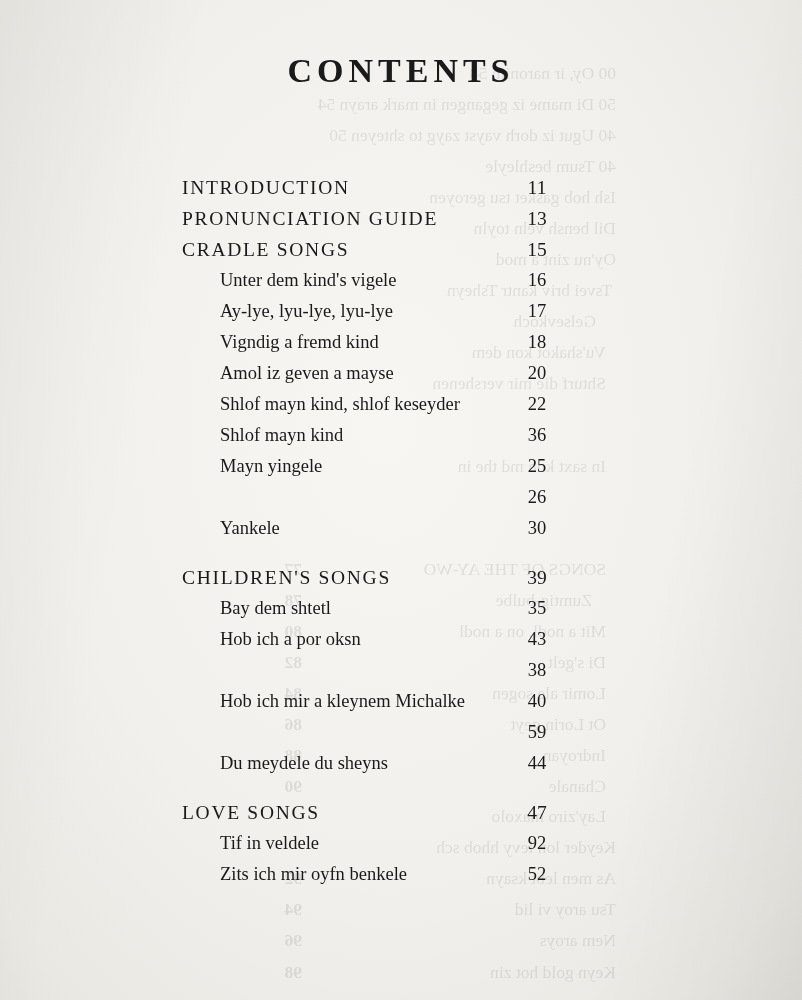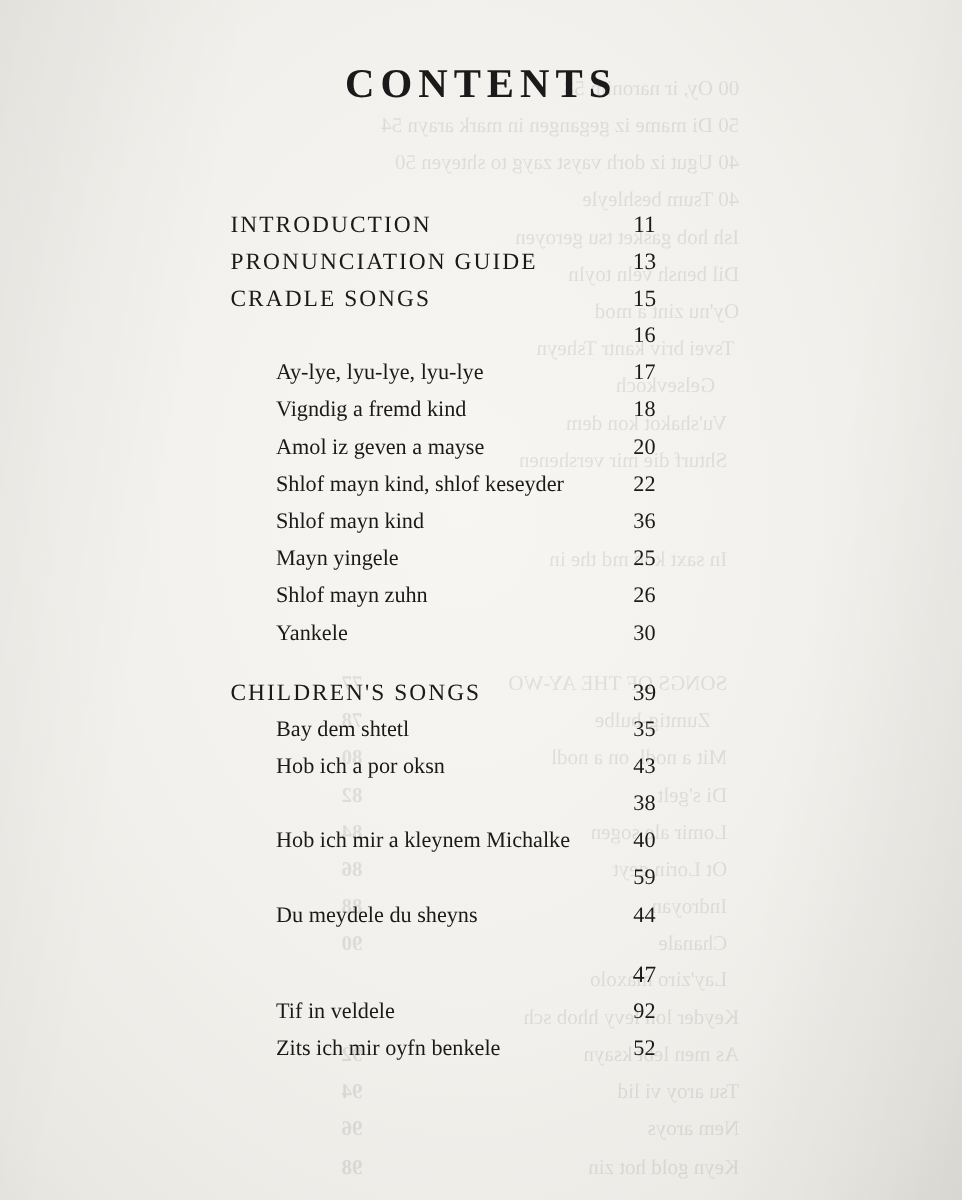--- a/index.html
+++ b/index.html
@@ -79,21 +79,20 @@
 
   .toc-row {
     position: relative;
     height: 31px;
     line-height: 31px;
     white-space: nowrap;
   }
   .toc-row .label {
     display: inline-block;
     font-size: 19px;
-    margin-left: 10px;
   }
   .toc-row .page-num {
     position: absolute;
     right: 0;
     top: 0;
     font-size: 19px;
     text-align: center;
     width: 34px;
   }
 
@@ -168,34 +167,34 @@
   </div>
 
 <div class="content">
 
   <div class="toc-title">CONTENTS</div>
 
   <div class="toc-list" id="toc-list">
       <div class="toc-row section"><span class="label">INTRODUCTION</span><span class="page-num">11</span></div>
       <div class="toc-row section"><span class="label">PRONUNCIATION  GUIDE</span><span class="page-num">13</span></div>
       <div class="toc-row section"><span class="label">CRADLE  SONGS</span><span class="page-num">15</span></div>
-      <div class="toc-row entry"><span class="page-num">16</span></div>
+      <div class="toc-row entry"><span class="label">Unter dem kind's vigele</span><span class="page-num">16</span></div>
       <div class="toc-row entry"><span class="label">Ay-lye, lyu-lye, lyu-lye</span><span class="page-num">17</span></div>
       <div class="toc-row entry"><span class="label">Vigndig a fremd kind</span><span class="page-num">18</span></div>
       <div class="toc-row entry"><span class="label">Amol iz geven a mayse</span><span class="page-num">20</span></div>
       <div class="toc-row entry"><span class="label">Shlof mayn kind, shlof keseyder</span><span class="page-num">22</span></div>
       <div class="toc-row entry"><span class="label">Shlof mayn kind</span><span class="page-num">36</span></div>
       <div class="toc-row entry"><span class="label">Mayn yingele</span><span class="page-num">25</span></div>
-      <div class="toc-row entry"><span class="label">Shlof mayn zuhn</span><span class="page-num">26</span></div>
+      <div class="toc-row entry"><span class="page-num">26</span></div>
       <div class="toc-row entry"><span class="label">Yankele</span><span class="page-num">30</span></div>
       <div class="toc-row section gap-before"><span class="label">CHILDREN'S  SONGS</span><span class="page-num">39</span></div>
       <div class="toc-row entry"><span class="label">Bay dem shtetl</span><span class="page-num">35</span></div>
       <div class="toc-row entry"><span class="label">Hob ich a por oksn</span><span class="page-num">43</span></div>
       <div class="toc-row entry"><span class="page-num">38</span></div>
       <div class="toc-row entry"><span class="label">Hob ich mir a kleynem Michalke</span><span class="page-num">40</span></div>
       <div class="toc-row entry"><span class="page-num">59</span></div>
       <div class="toc-row entry"><span class="label">Du meydele du sheyns</span><span class="page-num">44</span></div>
-      <div class="toc-row section gap-before"><span class="page-num">47</span></div>
+      <div class="toc-row section gap-before"><span class="label">LOVE  SONGS</span><span class="page-num">47</span></div>
       <div class="toc-row entry"><span class="label">Tif in veldele</span><span class="page-num">92</span></div>
       <div class="toc-row entry"><span class="label">Zits ich mir oyfn benkele</span><span class="page-num">52</span></div>
     </div>
 
 </div>
 
 </body></html>

